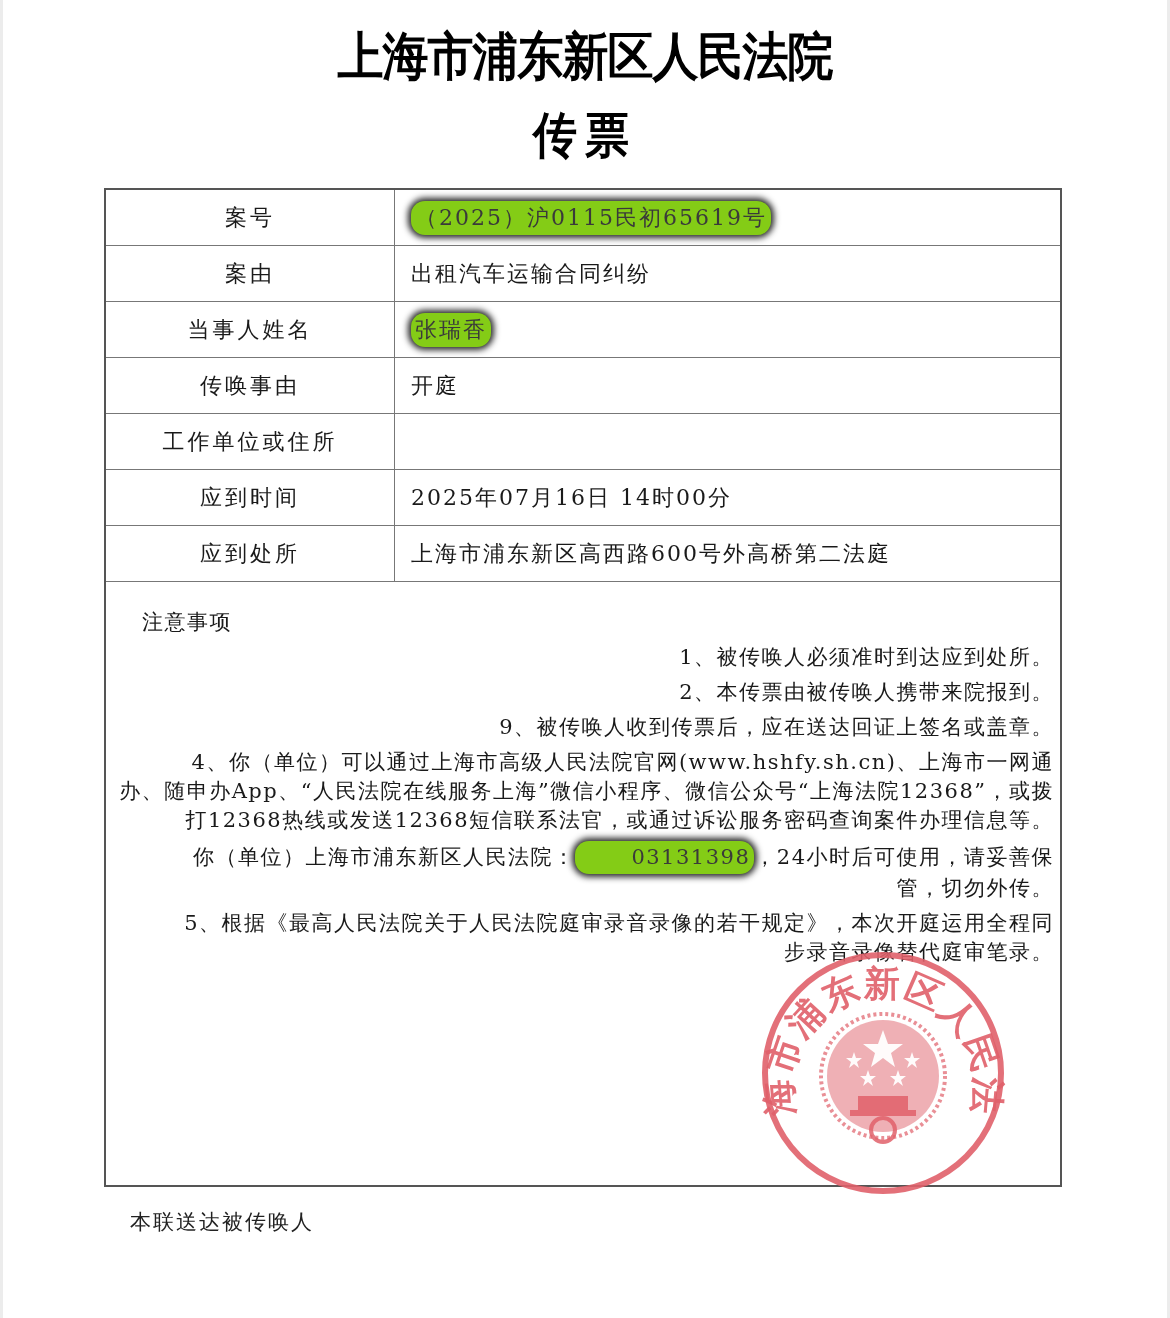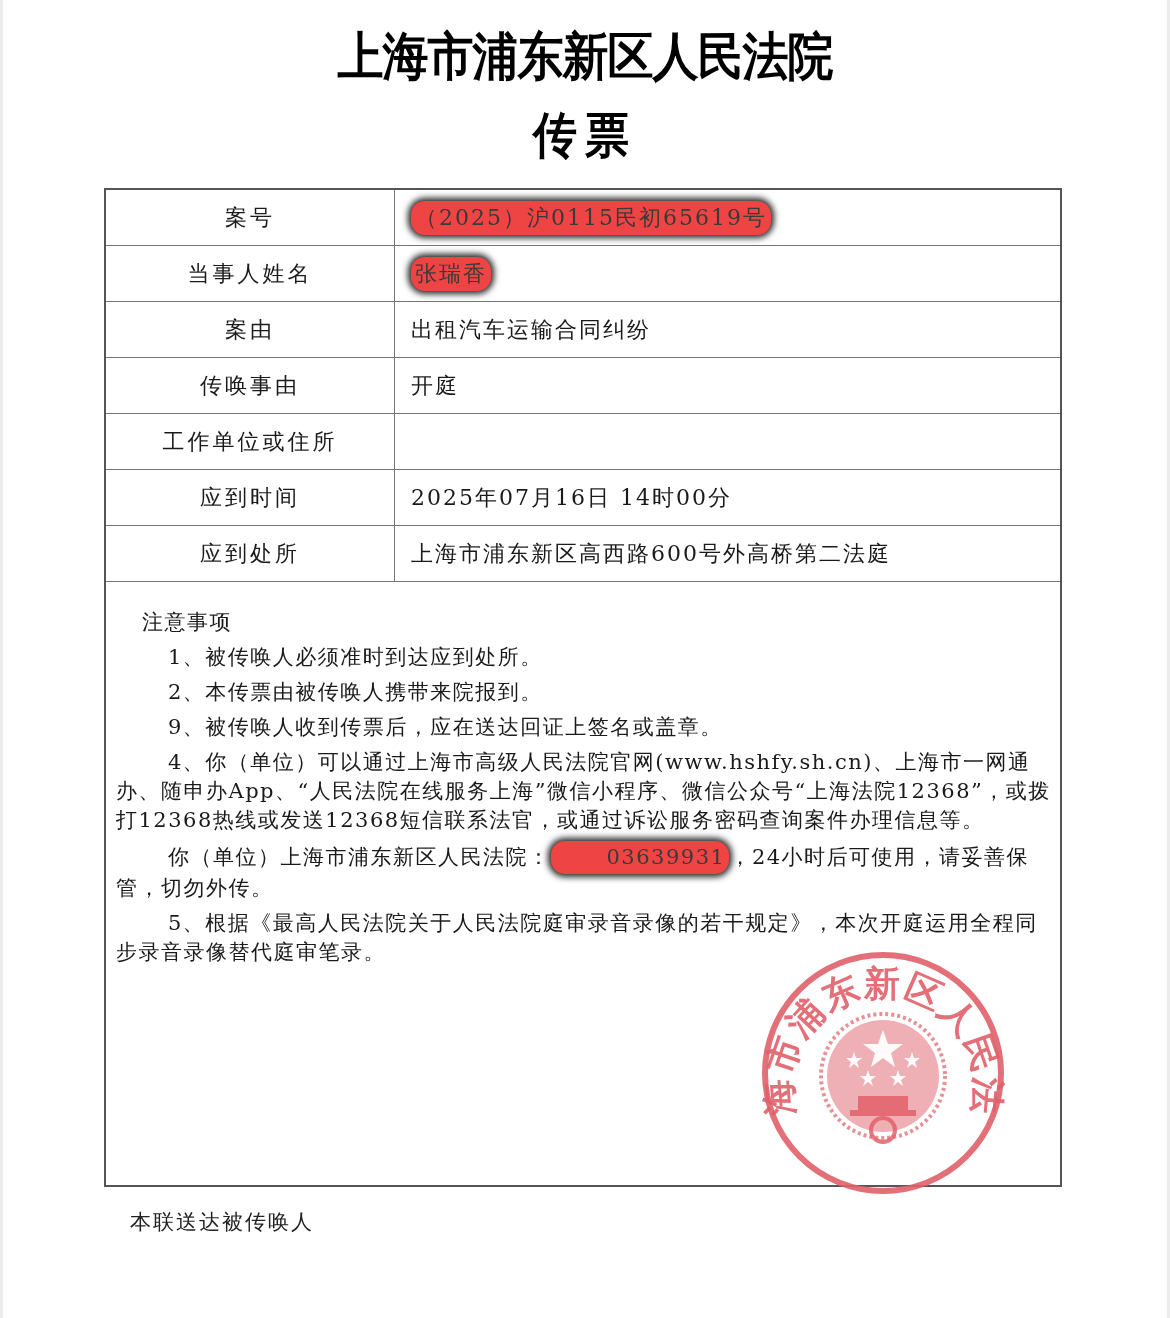--- a/index.html
+++ b/index.html
@@ -31,32 +31,32 @@
     .info-table { width: 100%; border-collapse: collapse; }
     .info-table td {
       height: 55px; border-bottom: 1.5px solid #777; font-size: 22px; padding: 0;
     }
     .info-table td.label {
       width: 288px; text-align: center; border-right: 1.5px solid #777; letter-spacing: 3px;
     }
     .info-table td.value { padding-left: 16px; letter-spacing: 2px; }
 
     .redact {
-      display: inline-block; background: #ef4444; color: #3a3a3a;
+      display: inline-block; background: #84cc16; color: #3a3a3a;
       border-radius: 14px; box-shadow: 0 0 6px 3px rgba(0,0,0,0.85);
       padding: 2px 4px;
     }
 
     .notes {
       position: absolute; left: 0; top: 412px; width: 954px;
       font-size: 21px; line-height: 29px; letter-spacing: 1.5px;
       padding-left: 4px; box-sizing: border-box;
     }
     .notes .heading { padding-left: 26px; }
-    .notes .item { text-indent: 52px; }
+    .notes .item { text-indent: 52px; text-align: right; }
     .notes p { margin: 6px; }
 
     .seal {
       position: absolute; left: 652px; top: 758px; width: 250px; height: 250px;
     }
 
     .footer-note {
       position: absolute; left: 130px; top: 1208px; font-size: 21px; letter-spacing: 2px; color: #222;
     }
   </style>
@@ -72,28 +72,28 @@
 <div class="frame">
   <table class="info-table">
     <tbody>
         <tr>
       <td class="label">案号</td>
       <td class="value">
         <span class="redact">（2025）沪0115民初65619号</span>
       </td>
     </tr>
     <tr>
+      <td class="label">案由</td>
+      <td class="value">出租汽车运输合同纠纷</td>
+    </tr>
+    <tr>
       <td class="label">当事人姓名</td>
       <td class="value">
         <span class="redact">张瑞香</span>
       </td>
-    </tr>
-    <tr>
-      <td class="label">案由</td>
-      <td class="value">出租汽车运输合同纠纷</td>
     </tr>
     <tr>
       <td class="label">传唤事由</td>
       <td class="value">开庭</td>
     </tr>
     <tr>
       <td class="label">工作单位或住所</td>
       <td class="value"></td>
     </tr>
     <tr>
@@ -106,21 +106,21 @@
     </tr>
   </tbody>
     </table>
 
   <div class="notes">
     <p class="heading">注意事项</p>
     <p class="item">1、被传唤人必须准时到达应到处所。</p>
     <p class="item">2、本传票由被传唤人携带来院报到。</p>
     <p class="item">9、被传唤人收到传票后，应在送达回证上签名或盖章。</p>
     <p class="item">4、你（单位）可以通过上海市高级人民法院官网(www.hshfy.sh.cn)、上海市一网通办、随申办App、“人民法院在线服务上海”微信小程序、微信公众号“上海法院12368”，或拨打12368热线或发送12368短信联系法官，或通过诉讼服务密码查询案件办理信息等。</p>
-    <p class="item"><span>你（单位）上海市浦东新区人民法院：</span><span class="redact">03639931</span><span>，24小时后可使用，请妥善保管，切勿外传。</span></p>
+    <p class="item"><span>你（单位）上海市浦东新区人民法院：</span><span class="redact">03131398</span><span>，24小时后可使用，请妥善保管，切勿外传。</span></p>
     <p class="item">5、根据《最高人民法院关于人民法院庭审录音录像的若干规定》，本次开庭运用全程同步录音录像替代庭审笔录。</p>
   </div>
 
   <svg class="seal" viewBox="0 0 250 250">
     <defs>
       <path id="sealArc" d="M 40 175 A 92 92 0 1 1 210 175"></path>
     </defs>
     <circle cx="125" cy="125" r="118" fill="none" stroke="#e0606a" stroke-width="6" opacity="0.9"></circle>
     <text font-size="36" font-weight="bold" fill="#e0606a" font-family="DejaVu Sans, sans-serif" letter-spacing="2" opacity="0.9">
       <textPath href="#sealArc" startOffset="50%" text-anchor="middle">上海市浦东新区人民法院</textPath>

